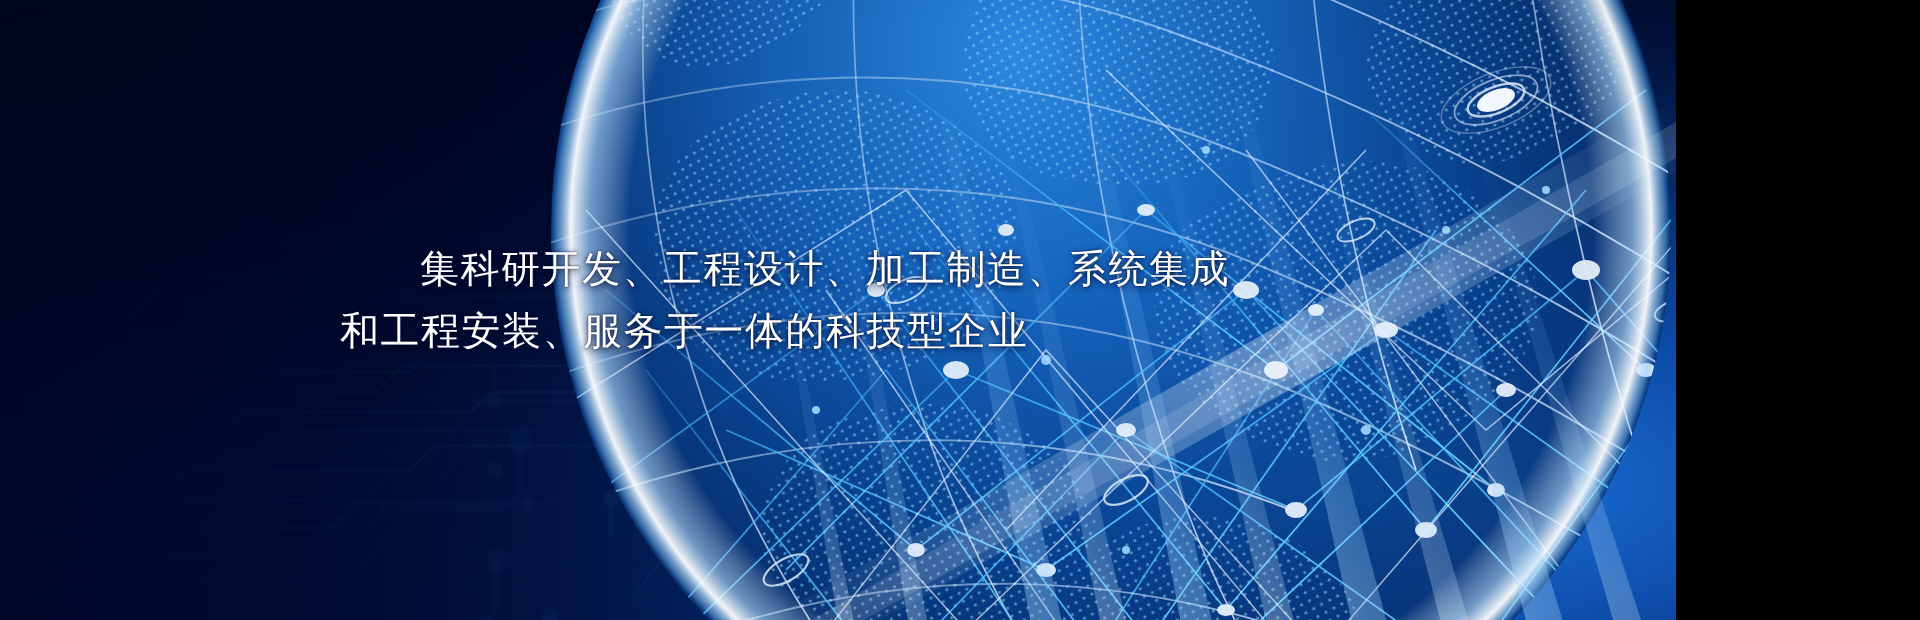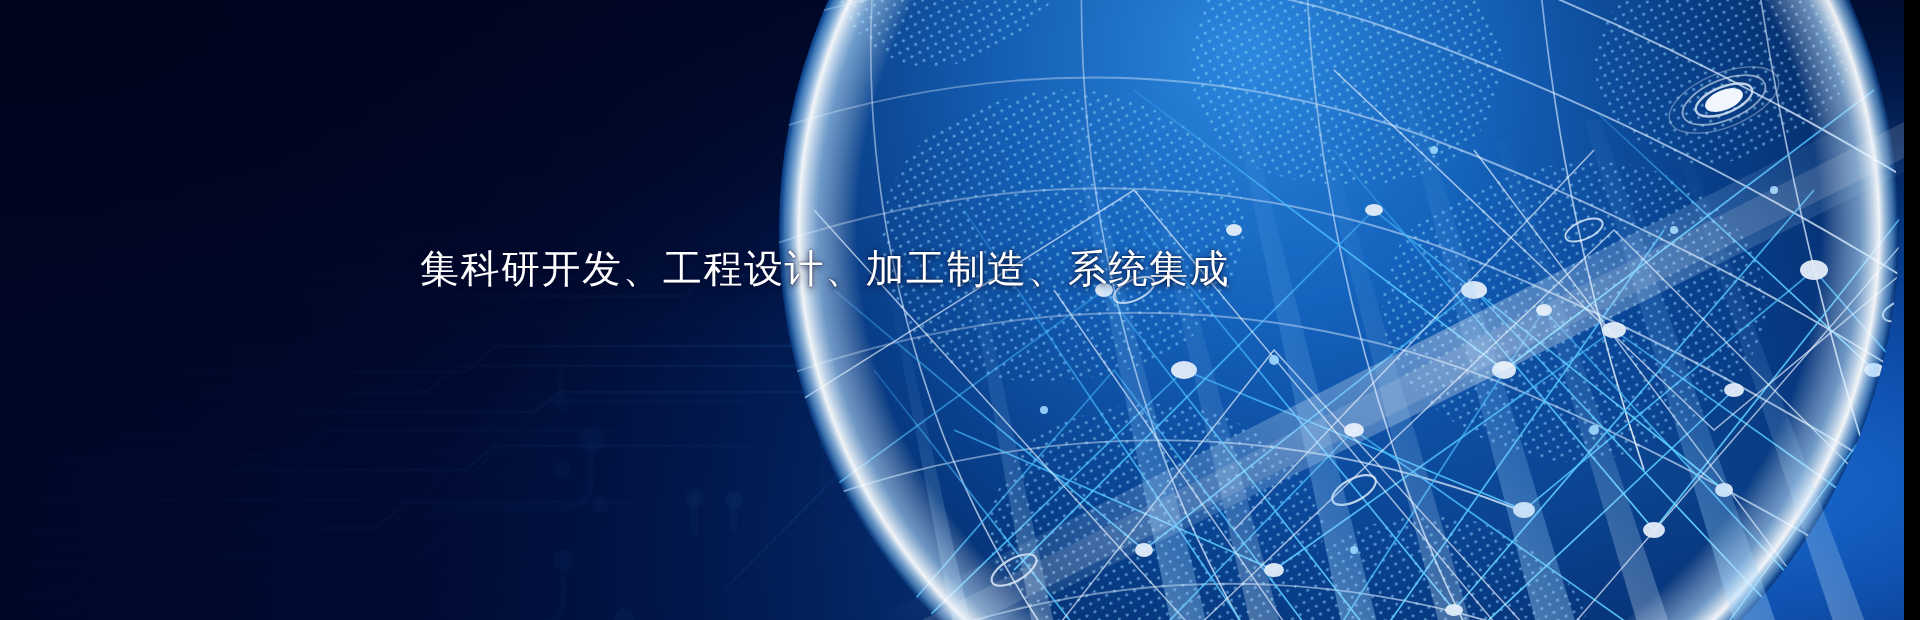--- a/index.html
+++ b/index.html
@@ -1,21 +1,21 @@
 <!DOCTYPE html>
 <html><head>
 <meta charset="utf-8">
 <title>Banner</title>
 <style>
   html,body{margin:0;padding:0;background:#000;}
   *{box-sizing:border-box;}
 
   #banner{
     position:relative;
-    width:1904px;
+    width:1676px;
     height:620px;
     overflow:hidden;
     font-family:Liberation Sans, sans-serif;
     background:#4c1d95;
   }
 
   
   .layer{position:absolute;inset:0;}
 
   #bg-base{
@@ -399,17 +399,18 @@
 
       <g>
         <polygon points="880,620 1010,620 1920,172 1920,96" fill="url(#limbBeam)" opacity=".55"></polygon>
         <polygon points="930,620 990,620 1920,158 1920,122" fill="#ffffff" opacity=".13"></polygon>
       </g>
     </svg>
   </div>
 
   <div id="headline">
     <div class="hl-line" id="hl-line-1">集科研开发、工程设计、加工制造、系统集成</div>
+    <div class="hl-line" id="hl-line-2">和工程安装、服务于一体的科技型企业</div>
   </div>
 
   <div class="layer" id="vignette"></div>
 
 </div>
 
 </body></html>

